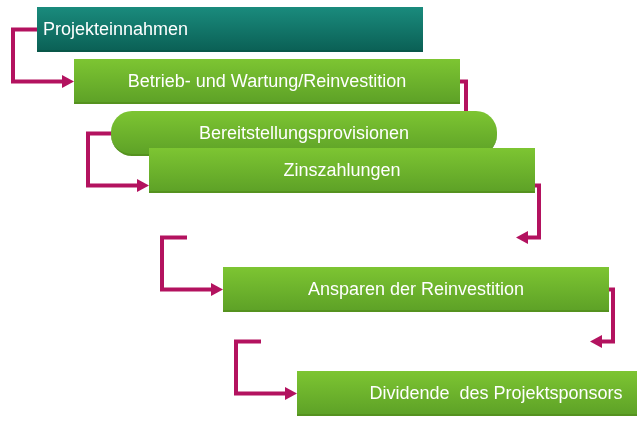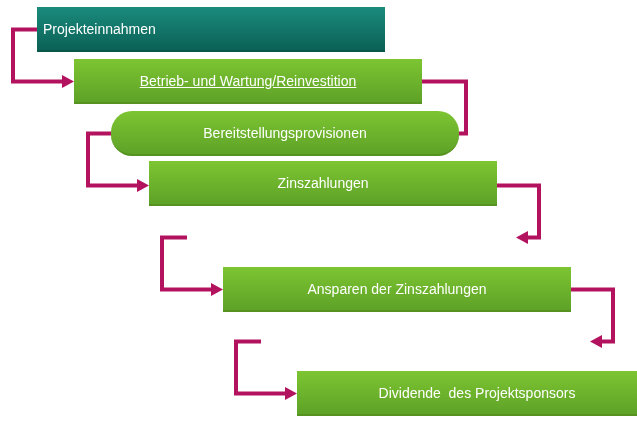--- a/index.html
+++ b/index.html
@@ -16,28 +16,28 @@
     overflow: hidden;
   }
   #arrows {
     position: absolute;
     left: 0;
     top: 0;
     pointer-events: none;
   }
   .flow-box {
     position: absolute;
-    width: 348px;
+    width: 386px;
     height: 45px;
     box-sizing: border-box;
     display: flex;
     align-items: center;
     justify-content: center;
     color: var(--label_text, #fff);
-    font-size: 14px;
+    font-size: 18px;
     line-height: 1;
     white-space: pre;
   }
   .flow-box.green {
     background: linear-gradient(to bottom, var(--green_top, #7DC532), var(--green_bottom, #5EA227));
     border-bottom: 2px solid var(--green_edge, #55921F);
   }
   .flow-box.teal {
     background: linear-gradient(to bottom, var(--teal_top, #1A8B7D), var(--teal_bottom, #0B6156));
     border-bottom: 2px solid var(--teal_edge, #095749);
@@ -82,25 +82,25 @@
       <polygon points="590,341.5 602,335 602,348" fill="#B3125F"></polygon>
     </g>
     <g>
       <path class="arrow-line" d="M 261 341.5 L 236 341.5 L 236 393.5 L 287 393.5" stroke="#B3125F"></path>
       <polygon points="297,393.5 285,387 285,400" fill="#B3125F"></polygon>
     </g>
   </svg>
 
   <div class="flow-box teal" style="left:37px; top:7px;">Projekteinnahmen</div>
 
-  <div class="flow-box green" style="left:74px; top:59px;text-decoration:underline;">Betrieb- und Wartung/Reinvestition</div>
+  <div class="flow-box green" style="left:74px; top:59px;">Betrieb- und Wartung/Reinvestition</div>
 
   <div class="flow-box green" style="left:111px; top:111px;border-radius:21px;">Bereitstellungsprovisionen</div>
 
-  <div class="flow-box green" style="left:149px; top:161px;">Zinszahlungen</div>
+  <div class="flow-box green" style="left:149px; top:148px;">Zinszahlungen</div>
 
 
-  <div class="flow-box green" style="left:223px; top:267px;">Ansparen der Zinszahlungen</div>
+  <div class="flow-box green" style="left:223px; top:267px;">Ansparen der Reinvestition</div>
 
 
   <div class="flow-box green" style="left:297px; top:371px;padding-left:12px;">Dividende  des Projektsponsors</div>
 
 </div>
 
 </body></html>

